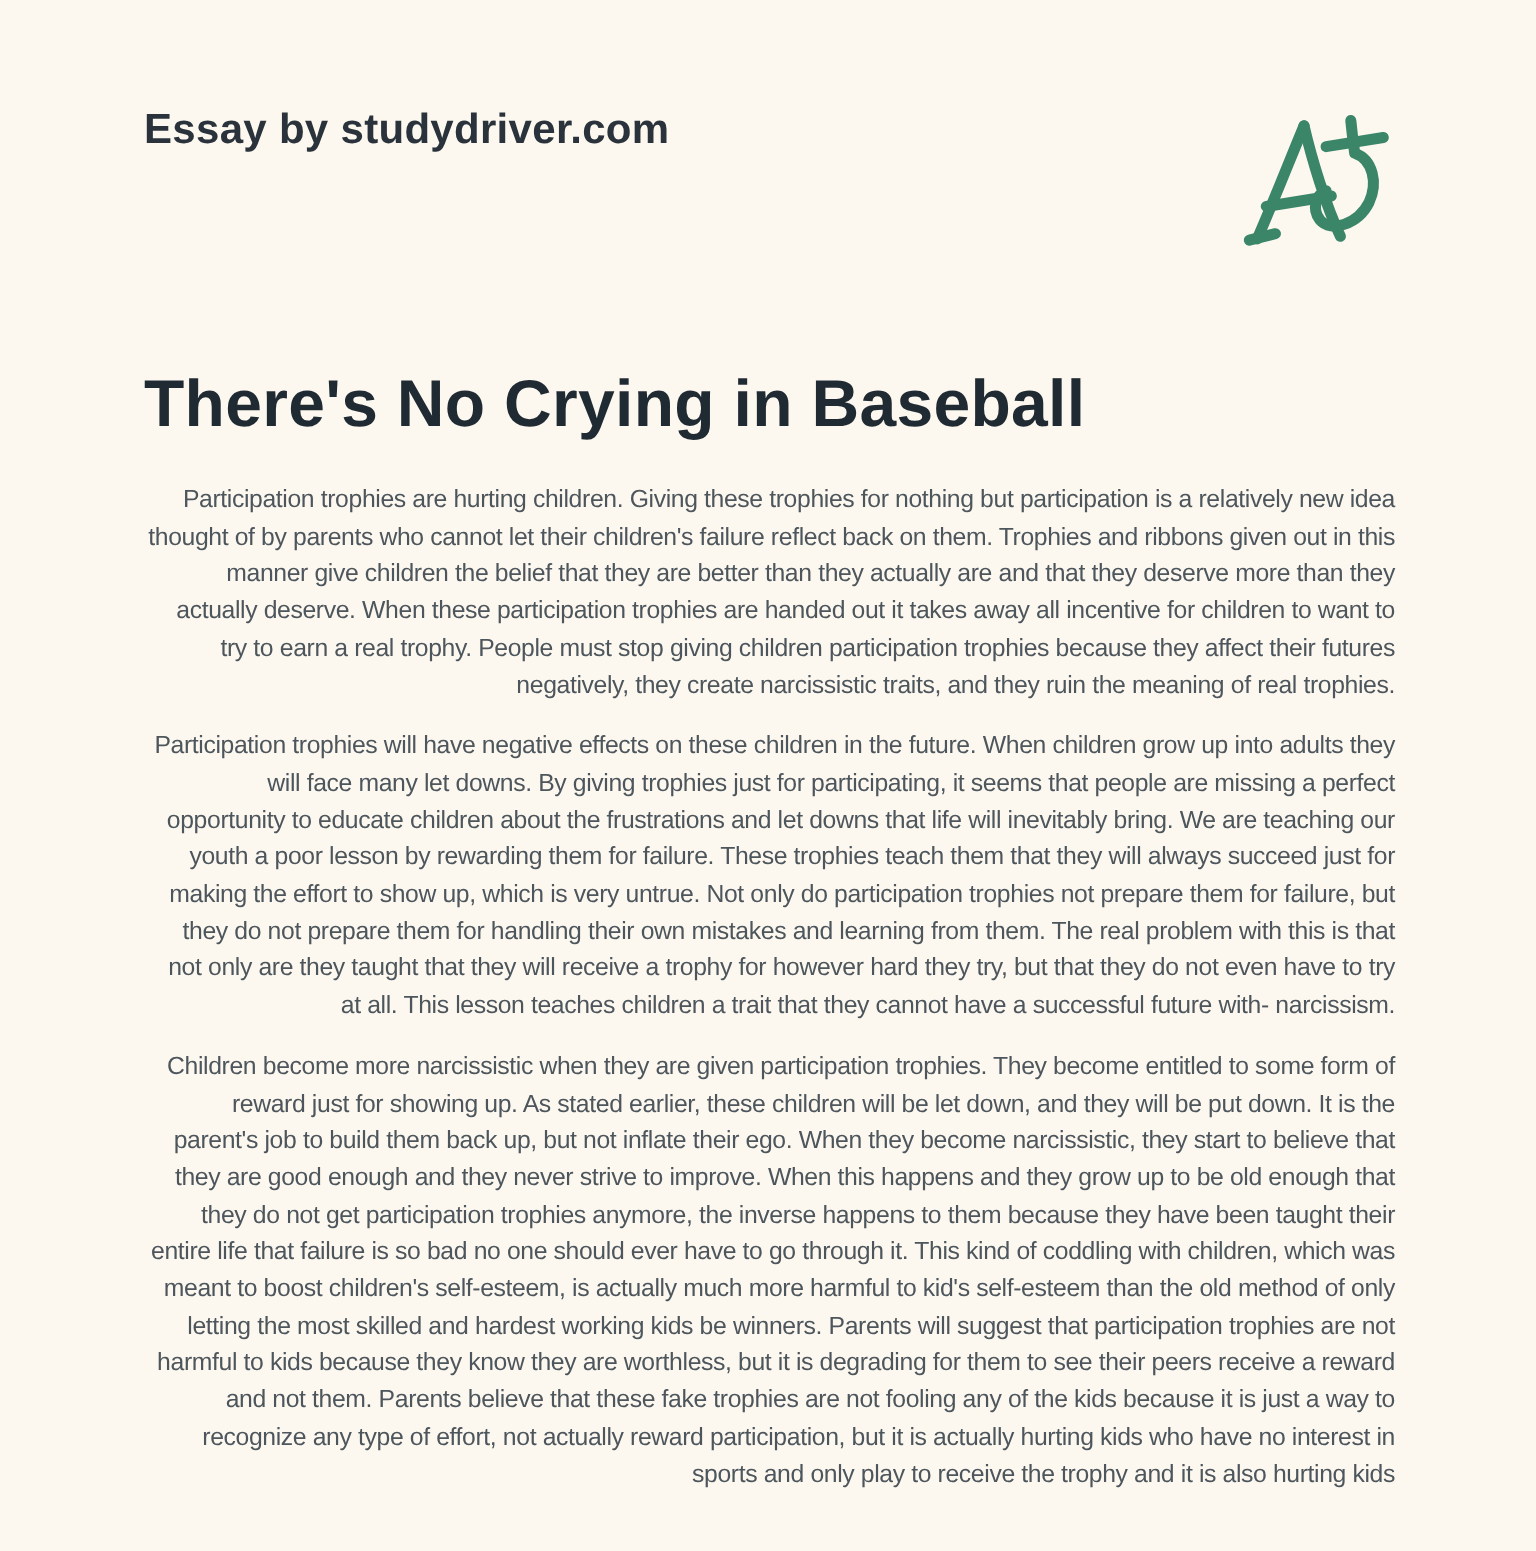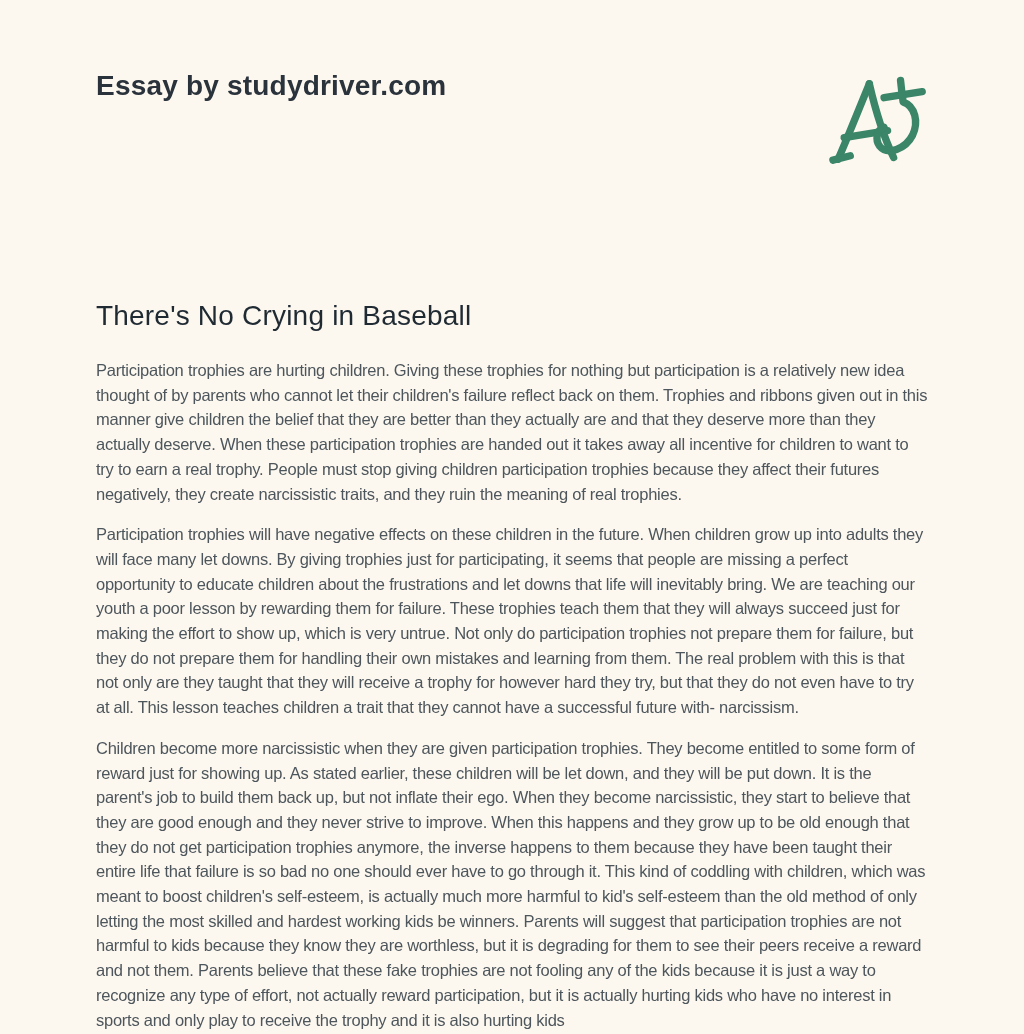--- a/index.html
+++ b/index.html
@@ -41,38 +41,38 @@
     color: #2e8c6e;
     text-decoration: none;
   }
 
   .logo {
     flex: 0 0 auto;
     margin-top: -6px;
   }
 
   .essay-title {
-    margin-top: 116px;
-    font-size: 28px;
-    font-weight: 400;
+    margin-top: 60px;
+    font-size: 44px;
+    font-weight: 700;
     color: #1f2a33;
     letter-spacing: 0.2px;
   }
 
   .essay-body {
     margin-top: 26px;
   }
 
   .essay-body p {
     font-size: 16.5px;
     line-height: 24.7px;
     letter-spacing: -0.25px;
     color: #4d565c;
     margin-bottom: 16px;
-    text-align: left;
+    text-align: right;
   }
 </style>
 </head>
 <body>
 
 <div class="page">
   <div class="content">
 
     <header class="page-header">
       <div class="header-left">

